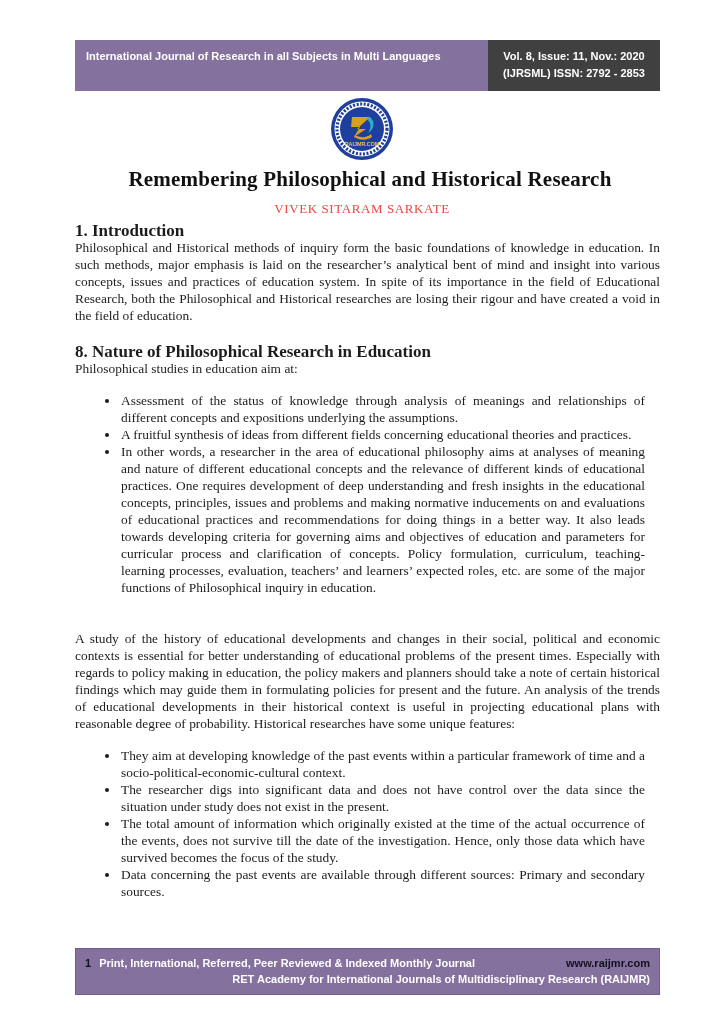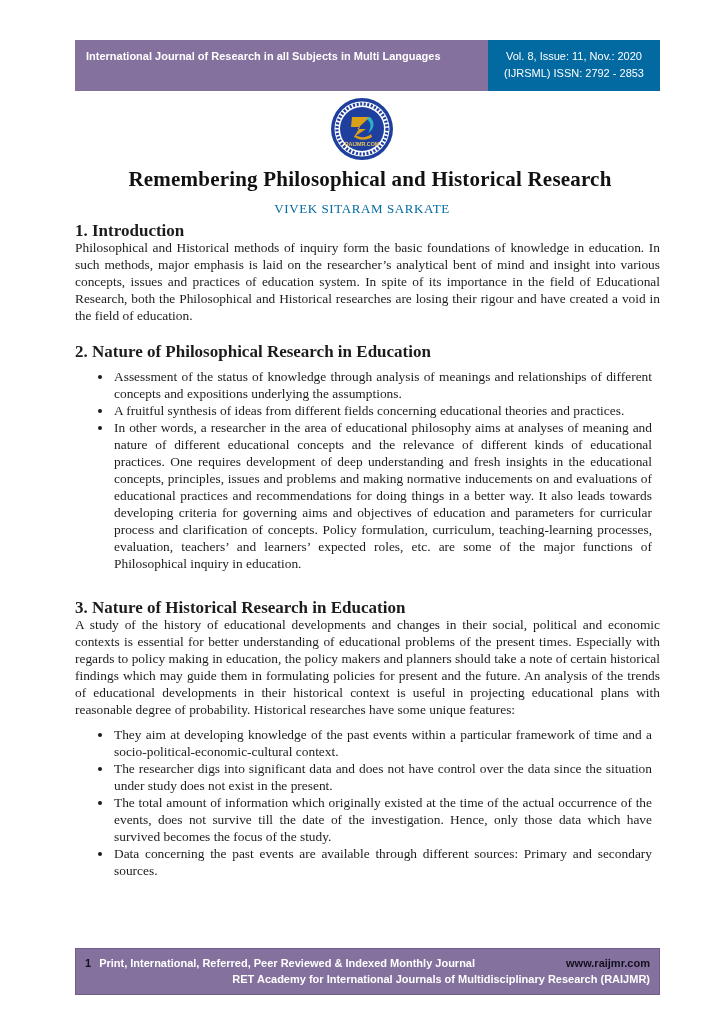--- a/index.html
+++ b/index.html
@@ -30,24 +30,24 @@
     background: #84719E;
     color: #ffffff;
     font-size: 11px;
     font-weight: bold;
     padding: 8px 10px 8px 11px;
     line-height: 17px;
     white-space: nowrap;
   }
   .header-right {
     width: 172px;
-    background: #0369a1;
+    background: #404040;
     color: #ffffff;
     font-size: 11px;
-    font-weight: normal;
+    font-weight: bold;
     text-align: center;
     padding: 8px 4px;
     line-height: 17px;
     white-space: nowrap;
   }
 
   
   .logo-wrap {
     position: absolute;
     top: 97px;
@@ -71,41 +71,41 @@
     letter-spacing: 0.2px;
   }
   .article-author {
     position: absolute;
     top: 201px;
     left: 0;
     width: 100%;
     text-align: center;
     font-size: 13px;
     letter-spacing: 0.6px;
-    color: #0369a1;
+    color: #ef4444;
   }
 
   
   .content {
     position: absolute;
     left: 75px;
     top: 222px;
     width: 585px;
     font-size: 13.4px;
     line-height: 17px;
     text-align: justify;
   }
   .sec-heading {
     font-weight: bold;
     font-size: 17px;
     text-align: left;
   }
   .sec-gap { height: 19px; }
   ul.bullets {
-    margin: 8px;
+    margin: 15px;
     padding-left: 30px;
     list-style: disc;
   }
   ul.bullets li { padding-left: 1px; }
 
   
   .footer-band {
     position: absolute;
     left: 75px;
     top: 948px;
@@ -156,30 +156,30 @@
   <div class="article-title">Remembering Philosophical and Historical Research</div>
   <div class="article-author">VIVEK SITARAM SARKATE</div>
 
   <div class="content">
 
     <div class="sec-heading">1. Introduction</div>
     <p>Philosophical and Historical methods of inquiry form the basic foundations of knowledge in education. In such methods, major emphasis is laid on the researcher’s analytical bent of mind and insight into various concepts, issues and practices of education system. In spite of its importance in the field of Educational Research, both the Philosophical and Historical researches are losing their rigour and have created a void in the field of education.</p>
 
     <div class="sec-gap"></div>
 
-    <div class="sec-heading">2. Nature of Philosophical Research in Education</div>
+    <div class="sec-heading">8. Nature of Philosophical Research in Education</div>
+    <p>Philosophical studies in education aim at:</p>
     <ul class="bullets">
       <li>Assessment of the status of knowledge through analysis of meanings and relationships of different concepts and expositions underlying the assumptions.</li>
       <li>A fruitful synthesis of ideas from different fields concerning educational theories and practices.</li>
       <li>In other words, a researcher in the area of educational philosophy aims at analyses of meaning and nature of different educational concepts and the relevance of different kinds of educational practices. One requires development of deep understanding and fresh insights in the educational concepts, principles, issues and problems and making normative inducements on and evaluations of educational practices and recommendations for doing things in a better way. It also leads towards developing criteria for governing aims and objectives of education and parameters for curricular process and clarification of concepts. Policy formulation, curriculum, teaching-learning processes, evaluation, teachers’ and learners’ expected roles, etc. are some of the major functions of Philosophical inquiry in education.</li>
     </ul>
 
     <div class="sec-gap"></div>
 
-    <div class="sec-heading">3. Nature of Historical Research in Education</div>
     <p>A study of the history of educational developments and changes in their social, political and economic contexts is essential for better understanding of educational problems of the present times. Especially with regards to policy making in education, the policy makers and planners should take a note of certain historical findings which may guide them in formulating policies for present and the future. An analysis of the trends of educational developments in their historical context is useful in projecting educational plans with reasonable degree of probability. Historical researches have some unique features:</p>
     <ul class="bullets">
       <li>They aim at developing knowledge of the past events within a particular framework of time and a socio-political-economic-cultural context.</li>
       <li>The researcher digs into significant data and does not have control over the data since the situation under study does not exist in the present.</li>
       <li>The total amount of information which originally existed at the time of the actual occurrence of the events, does not survive till the date of the investigation. Hence, only those data which have survived becomes the focus of the study.</li>
       <li>Data concerning the past events are available through different sources: Primary and secondary sources.</li>
     </ul>
 
   </div>
 

